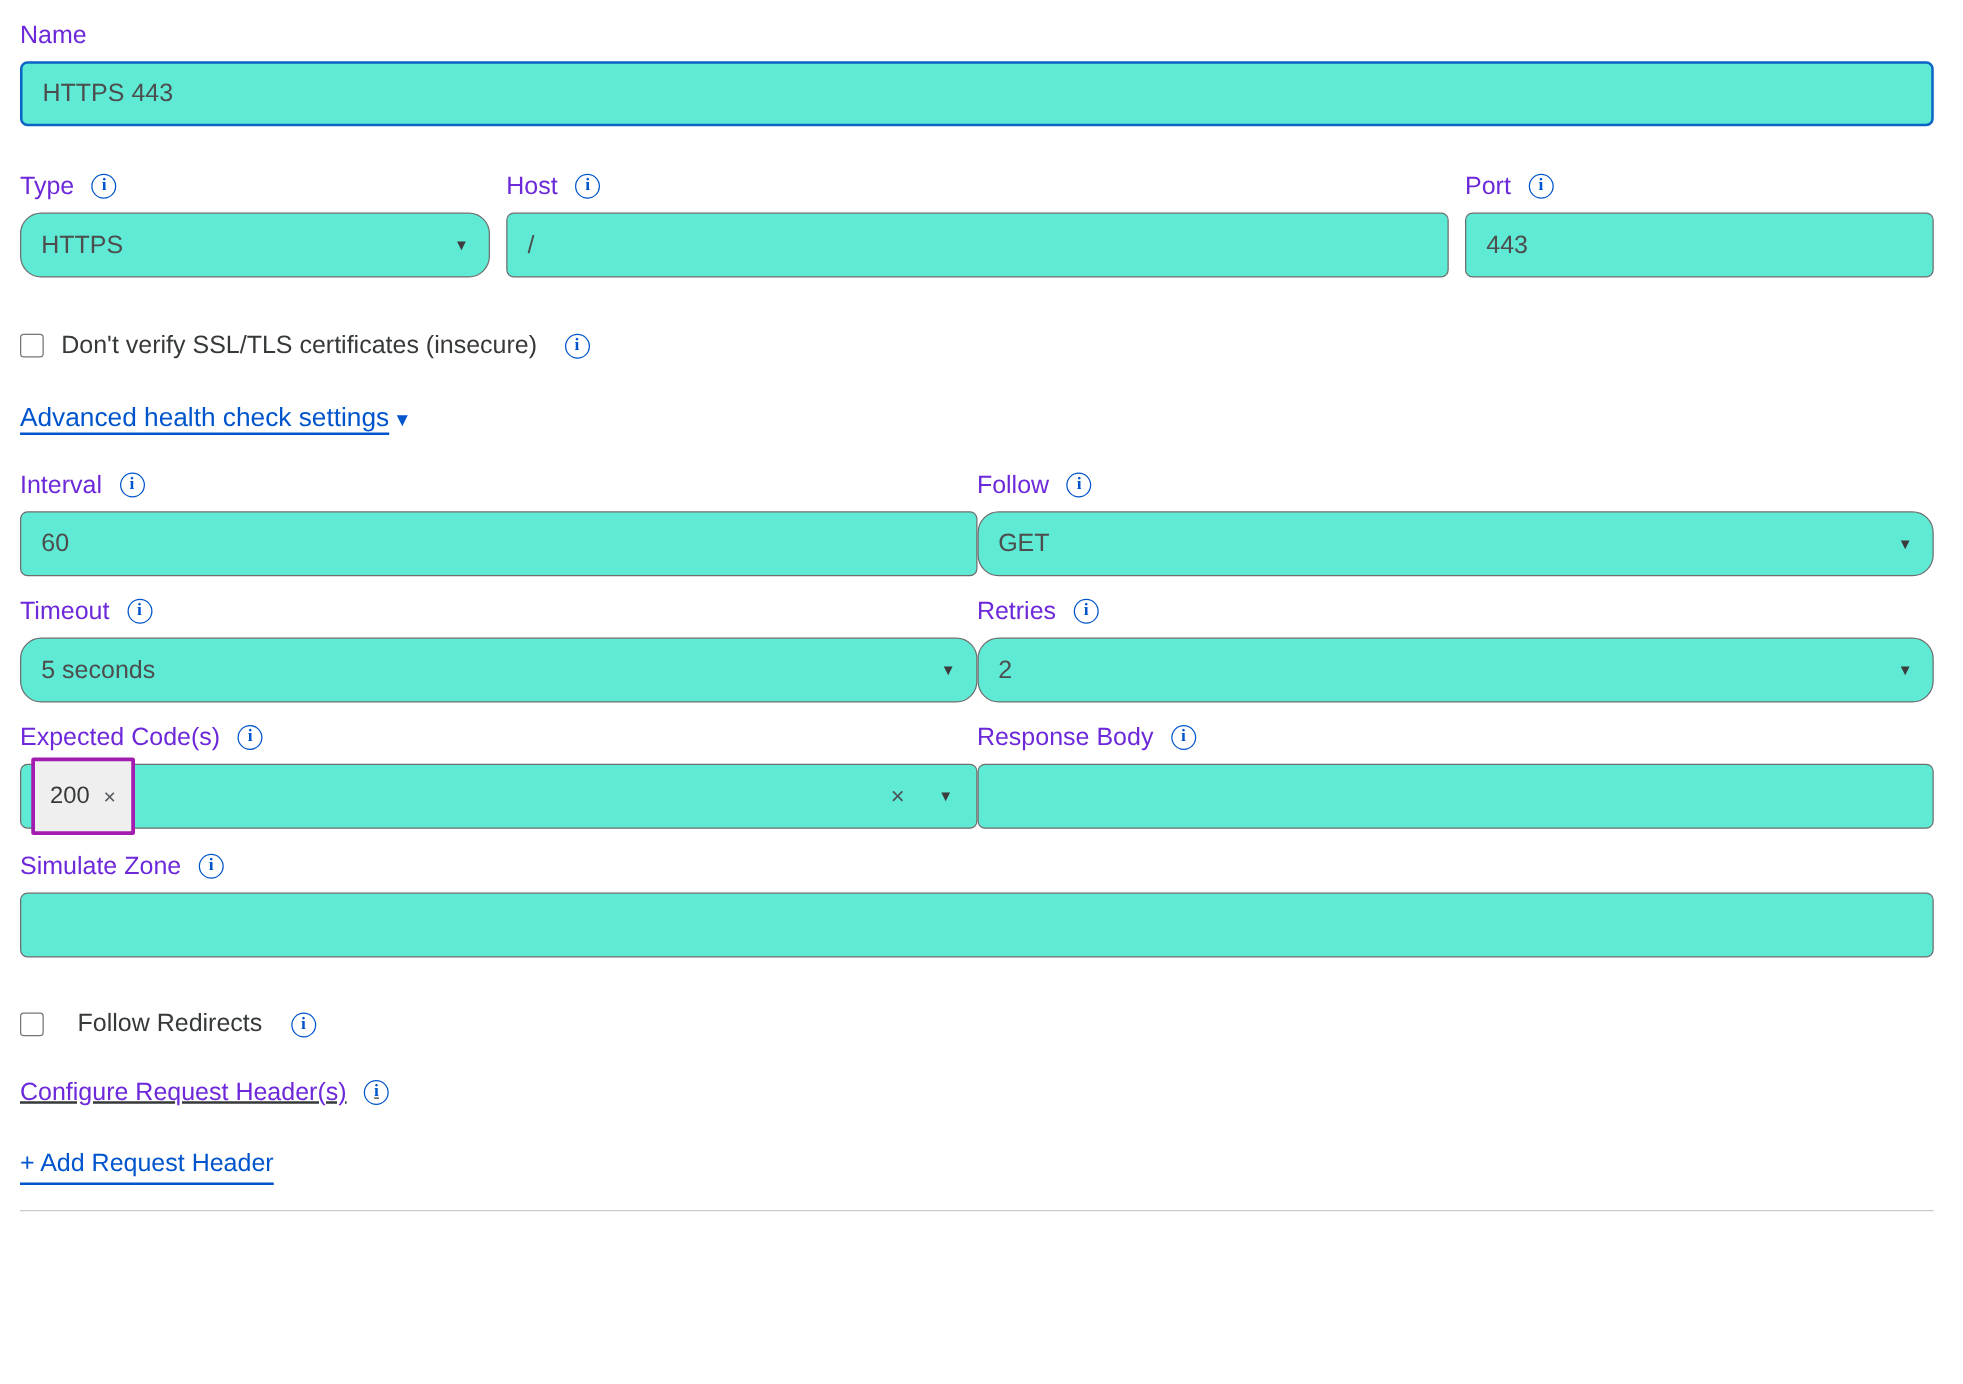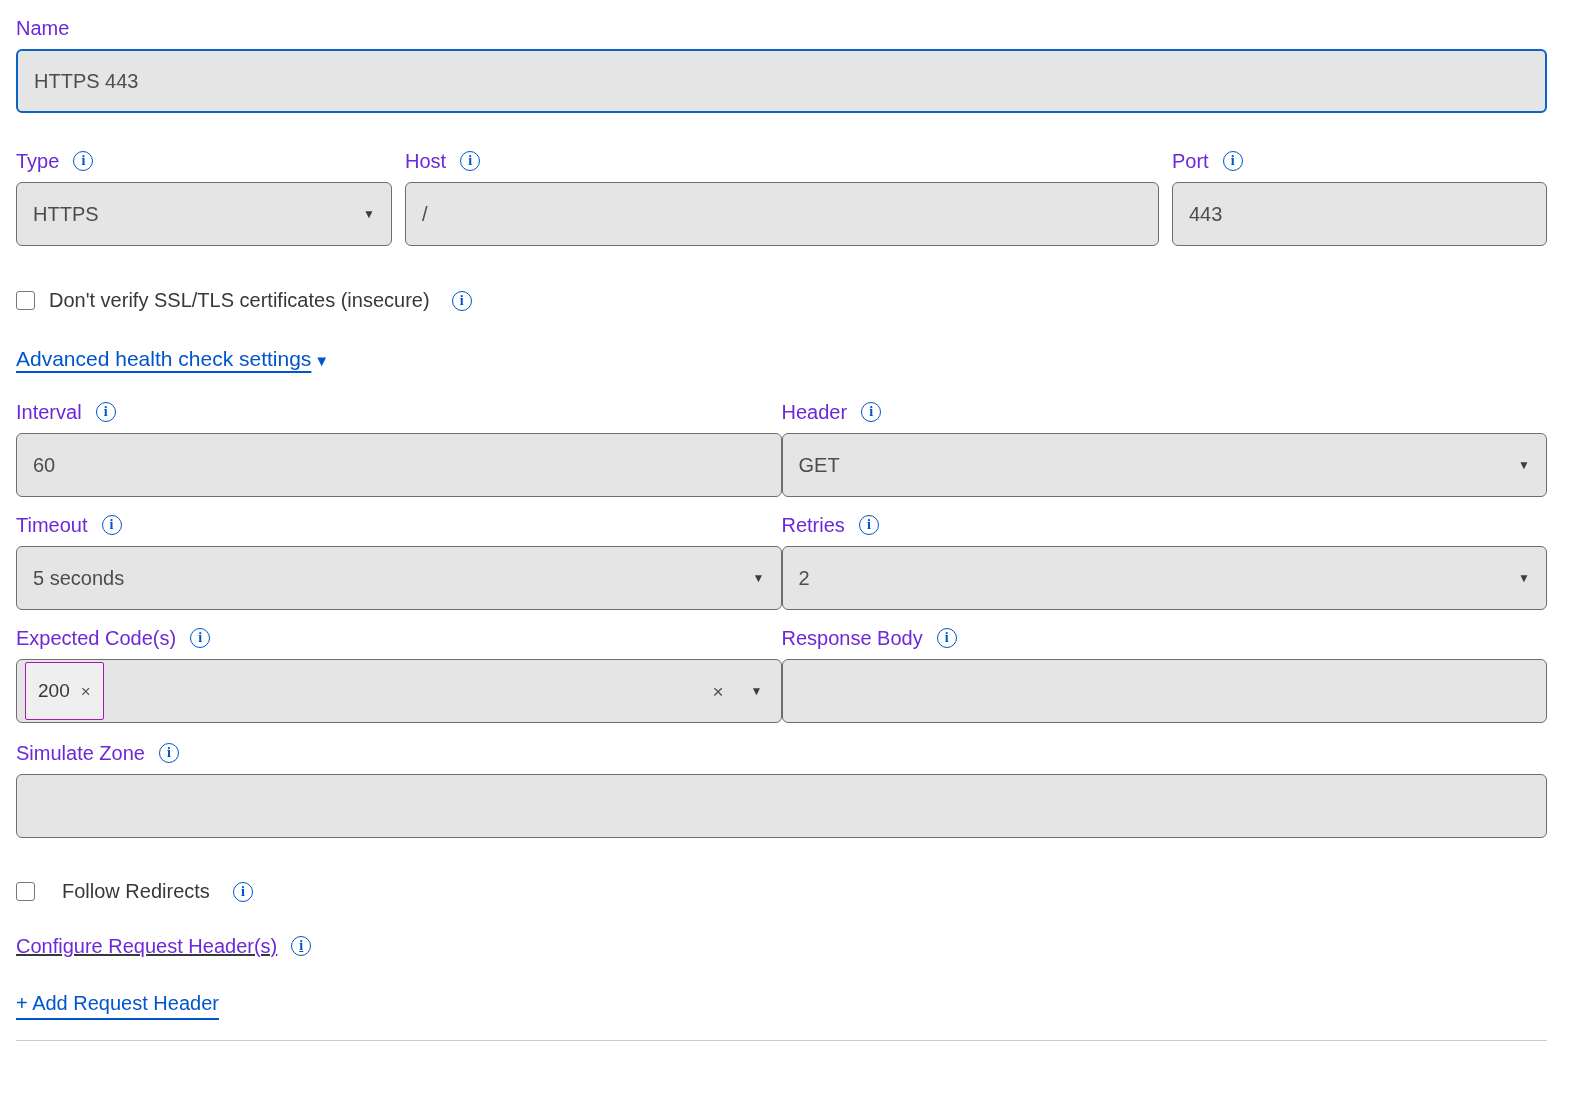--- a/index.html
+++ b/index.html
@@ -22,37 +22,38 @@
     width: 20px; height: 20px; flex: 0 0 20px;
     border: 1.6px solid #0055cc; border-radius: 50%;
     color: #0055cc; font-family: "Liberation Serif", serif;
     font-size: 14px; font-weight: 700; line-height: 1;
     display: inline-flex; align-items: center; justify-content: center;
     cursor: pointer; user-select: none;
   }
 
   
   .text-input, .select-box, .multi-select {
-    width: 100%; height: 64px;
+    width: 100%; height: 52px;
     border: 1px solid #6e6e6e; border-radius: 6px;
-    background: #e5e5e5; font-family: "Liberation Sans", sans-serif;
+    background: #5eead4; font-family: "Liberation Sans", sans-serif;
     font-size: 20px; color: #4d4d4d; padding: 0 16px; outline: none;
   }
   .text-input.focused { border: 2px solid #0b63c4; }
   .select-box {
     display: flex; align-items: center; justify-content: space-between;
     cursor: pointer;
+    border-radius: 17px;
   }
   .caret { font-size: 12px; color: #3c3c3c; line-height: 1; user-select: none; }
 
   
   .multi-select { display: flex; align-items: center; padding: 0 18px 0 8px; cursor: text; }
   .tag {
     display: inline-flex; align-items: center; gap: 11px;
-    background: #efefef; border: 1px solid #a21caf; border-radius: 2px;
+    background: #efefef; border: 3px solid #a21caf; border-radius: 2px;
     padding: 17px 12px; font-size: 19px; color: #36393a;
   }
   .tag-x { font-size: 17px; color: #555a5e; cursor: pointer; line-height: 1; }
   .ms-controls { margin-left: auto; display: flex; align-items: center; gap: 27px; }
   .ms-clear { font-size: 19px; color: #4d5256; cursor: pointer; line-height: 1; }
 
   
   .check-row { display: flex; align-items: center; }
   .checkbox {
     width: 19px; height: 19px; flex: 0 0 19px;
@@ -135,21 +136,21 @@
   <div class="grid-2" style="margin-top: 29px;">
     <div>
       <div class="lbl-row">
         <span class="lbl">Interval</span>
         <span class="info-icon">i</span>
       </div>
       <input class="text-input" value="60" style="">
     </div>
     <div>
       <div class="lbl-row">
-        <span class="lbl">Header</span>
+        <span class="lbl">Follow</span>
         <span class="info-icon">i</span>
       </div>
       <div class="select-box">
         <span>GET</span>
         <span class="caret">▼</span>
       </div>
     </div>
   </div>
 
   

